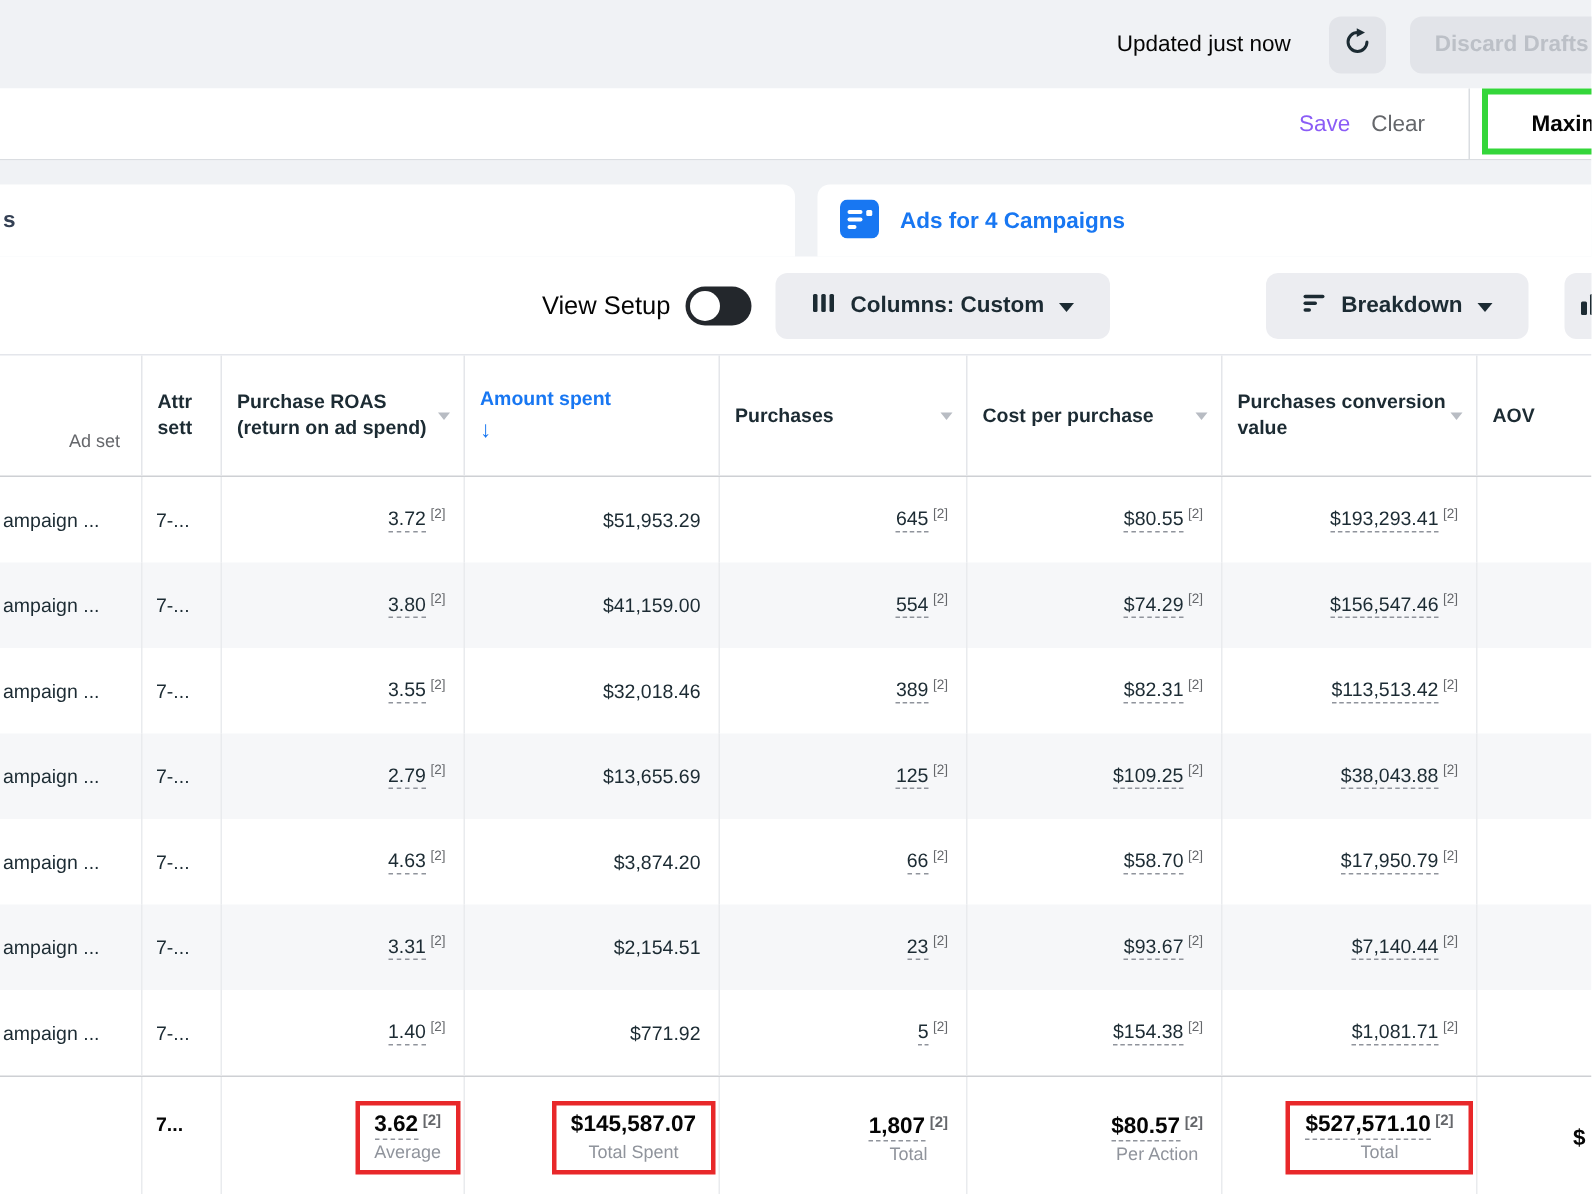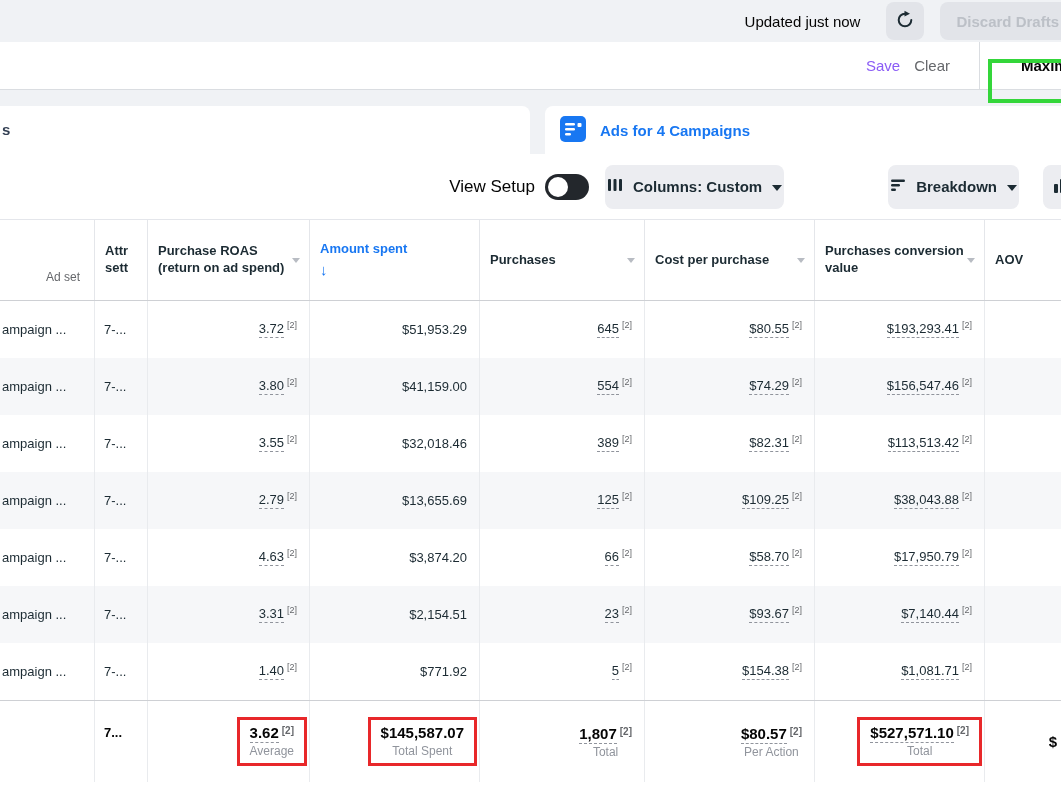--- a/index.html
+++ b/index.html
@@ -4,21 +4,21 @@
 <style>
   * { box-sizing: border-box; margin: 0; padding: 0; }
   html, body { width: 1061px; height: 796px; }
   body {
     font-family: "Liberation Sans", sans-serif;
     background: #fff; color: #1c2b33;
     overflow: hidden; position: relative; font-size: 13px;
   }
 
   
-  .topbar { height: 42px; background: #f0f2f5; display: flex; align-items: center; justify-content: flex-end; }
+  .topbar { height: 59px; background: #f0f2f5; display: flex; align-items: center; justify-content: flex-end; }
   .updated { font-size: 15px; color: #050505; margin-right: 26px; }
   .iconbtn { width: 38px; height: 38px; border-radius: 8px; background: #e2e4e9; display: flex; align-items: center; justify-content: center; border: none; cursor: pointer; }
   .discard { height: 38px; border-radius: 8px; background: #e2e4e9; color: #bcc0c7; font-weight: bold; font-size: 15px; border: none; padding: 0 16px; margin-left: 16px; margin-right: -14px; white-space: nowrap; }
 
   
   .actionbar { height: 48px; background: #fff; border-bottom: 1px solid #dadde1; display: flex; align-items: center; justify-content: flex-end; }
   .save  { color: #8b5cf6; font-size: 15px; margin-right: 14px; cursor: pointer; }
   .clear { color: #65676b; font-size: 15px; margin-right: 29px; cursor: pointer; }
   .maxarea { width: 82px; height: 100%; border-left: 1px solid #dadde1; display: flex; align-items: center; padding-left: 41px; font-size: 15px; font-weight: bold; color: #050505; white-space: nowrap; cursor: pointer; }
   .greenbox { position: absolute; left: 988px; top: 59px; width: 86px; height: 44px; border: 4px solid #34d63a; z-index: 6; pointer-events: none; }
@@ -29,21 +29,21 @@
   .tabcard.left { left: -24px; width: 554px; cursor: pointer; }
   .tabcard.left .plbl { position: absolute; left: 26px; top: 15px; font-size: 15px; font-weight: bold; color: #344054; }
   .tabcard.right { left: 545px; width: 530px; display: flex; align-items: center; padding-left: 15px; gap: 14px; cursor: pointer; }
   .tabcard.right .lbl { font-size: 15px; font-weight: bold; color: #1877f2; }
 
   
   .toolbar { height: 65px; background: #fff; display: flex; align-items: center; justify-content: flex-end; }
   .vslabel { font-size: 17px; color: #050505; margin-right: 10px; }
   .toggle { width: 44px; height: 26px; border-radius: 13px; background: #23272c; position: relative; margin-right: 16px; cursor: pointer; }
   .knob { position: absolute; left: 3px; top: 3px; width: 20px; height: 20px; border-radius: 50%; background: #fff; }
-  .tbtn { height: 44px; border-radius: 8px; background: #ecedf1; border: none; display: flex; align-items: center; gap: 10px; padding: 0 2px; font-size: 15px; font-weight: bold; color: #1c2b33; cursor: pointer; font-family: inherit; white-space: nowrap; }
+  .tbtn { height: 44px; border-radius: 8px; background: #ecedf1; border: none; display: flex; align-items: center; gap: 10px; padding: 0 24px; font-size: 15px; font-weight: bold; color: #1c2b33; cursor: pointer; font-family: inherit; white-space: nowrap; }
   .colbtn { margin-right: 104px; }
   .brkbtn { margin-right: 24px; }
   .repbtn { width: 44px; margin-right: -26px; padding: 0 0 0 10px; justify-content: flex-start; }
   .chev { width: 0; height: 0; border-left: 5px solid transparent; border-right: 5px solid transparent; border-top: 6px solid #1c2b33; margin-top: 2px; }
 
   
   .thead { display: flex; height: 82px; border-top: 1px solid #e4e6eb; border-bottom: 1px solid #ced0d4; background: #fff; }
   .hc { display: flex; align-items: center; padding: 0 14px 0 10px; font-weight: bold; font-size: 13px; color: #1c2b33; border-right: 1px solid #e4e6ea; position: relative; line-height: 1.3; }
   .hc:last-child { border-right: none; }
   .hc-adset { justify-content: flex-end; align-items: flex-end; padding-bottom: 14px; color: #65676b; font-weight: normal; font-size: 12px; }

